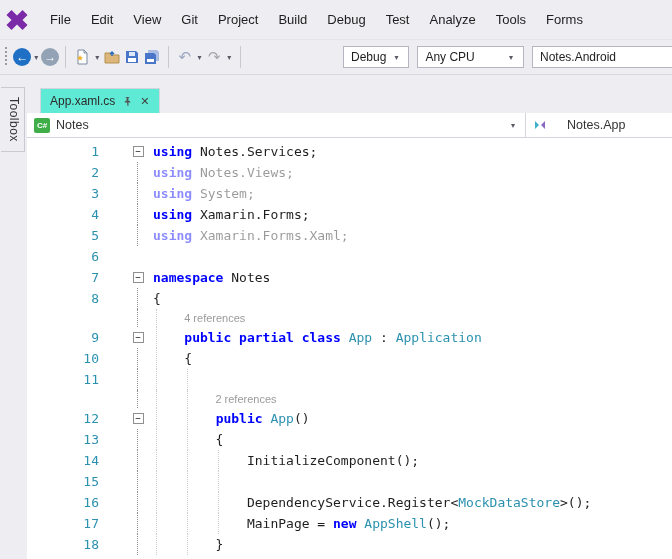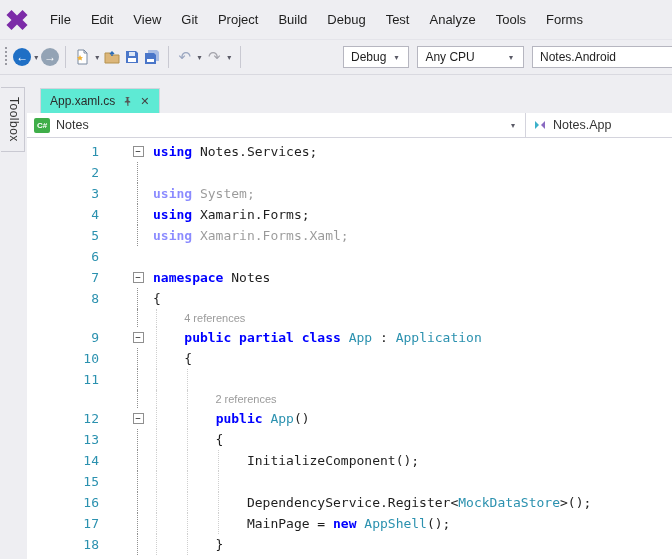--- a/index.html
+++ b/index.html
@@ -42,21 +42,21 @@
   .tabrow { height: 26px; display: flex; align-items: flex-end; padding-left: 13px; }
   .tab { height: 25px; background: #5eead4; display: flex; align-items: center; gap: 7px; padding: 0 9px; font-size: 12px; color: #2b2b2b; border: 1px solid #d4d4dd; border-bottom: none; }
   .tab .close { font-size: 11px; color: #444; }
   .tab .pin svg { display: block; }
 
   
   .breadcrumb { height: 25px; background: #fff; display: flex; align-items: stretch; border-bottom: 1px solid #d4d4dd; font-size: 12.5px; color: #333; }
   .bc-left { flex: 1; display: flex; align-items: center; gap: 6px; padding: 0 7px; min-width: 0; }
   .bc-left .caret { margin-left: auto; }
   .bc-sep { width: 1px; background: #d4d4dd; }
-  .bc-right { width: 146px; display: flex; align-items: center; gap: 6px; padding: 0 7px; }
+  .bc-right { width: 146px; display: flex; align-items: center; gap: 20px; padding: 0 7px; }
   .csharp-badge { width: 16px; height: 15px; background: #3fae49; border-radius: 2px; color: #fff; font-size: 8px; font-weight: bold; display: flex; align-items: center; justify-content: center; }
 
   
   .editor { flex: 1; background: #fff; padding-top: 3px; font-family: "DejaVu Sans Mono", monospace; font-size: 13px; overflow: hidden; }
   .row { display: flex; height: 21px; line-height: 21px; }
   .row.lensrow { height: 18px; line-height: 18px; }
   .num { width: 72px; text-align: right; color: #2b91af; flex: 0 0 auto; }
   .mar { width: 30px; flex: 0 0 auto; }
   .fold { width: 18px; flex: 0 0 auto; position: relative; text-align: center; }
   .fold.fl::after { content: ""; position: absolute; left: 8px; top: 0; bottom: 0; border-left: 1px dotted #909090; }
@@ -206,20 +206,21 @@
             <div class="row">
               <span class="num">1</span>
               <span class="mar"></span>
               <span class="fold"><span class="foldbox">−</span></span>
               <span class="content"><span class="kw">using</span><span class="pl"> Notes.Services;</span></span>
             </div>
             <div class="row dim">
               <span class="num">2</span>
               <span class="mar"></span>
               <span class="fold fl"></span>
+              <span class="content"><span class="kw">using</span><span class="pl"> Notes.Views;</span></span>
             </div>
             <div class="row dim">
               <span class="num">3</span>
               <span class="mar"></span>
               <span class="fold fl"></span>
               <span class="content"><span class="kw">using</span><span class="pl"> System;</span></span>
             </div>
             <div class="row">
               <span class="num">4</span>
               <span class="mar"></span>

